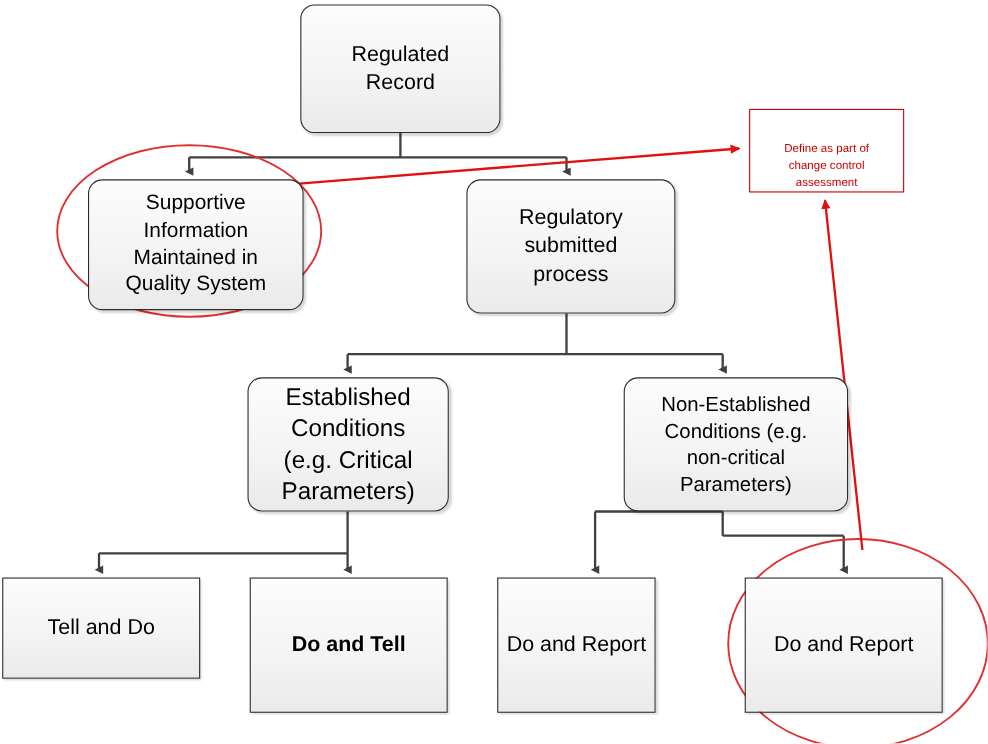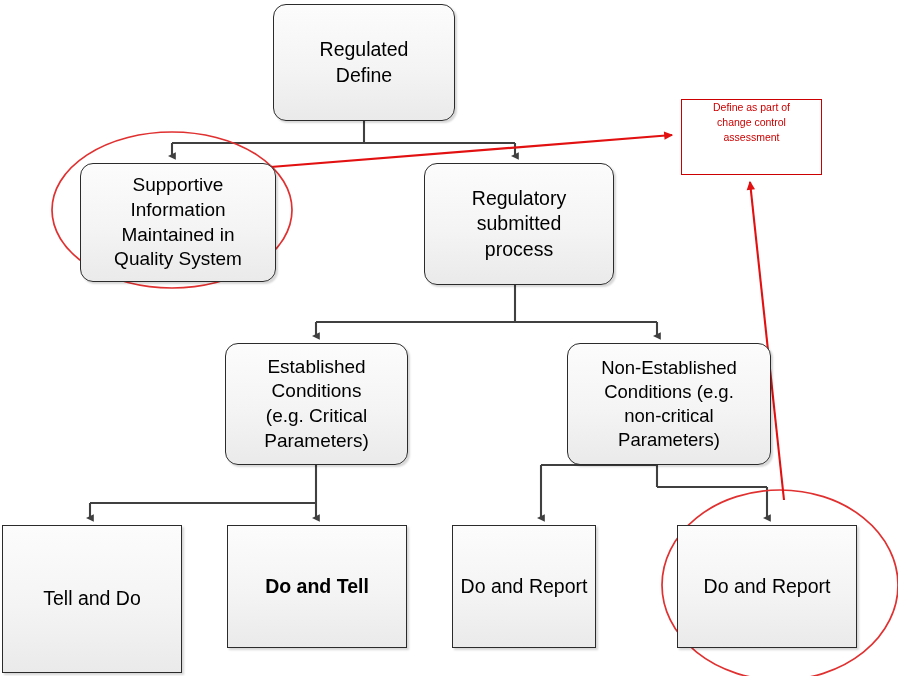--- a/index.html
+++ b/index.html
@@ -48,39 +48,39 @@
     border-radius: 0;
   }
   .node .label {
     padding: 0 6px;
     white-space: pre-line;
   }
   
   #n-regulated  { left: 273px; top: 4px;   width: 182px; height: 117px; font-size: 19.5px; }
   #n-supportive { left: 80px;  top: 163px; width: 196px; height: 119px; font-size: 19px; }
   #n-regsub     { left: 424px; top: 163px; width: 190px; height: 122px; font-size: 19.5px; }
-  #n-estab      { left: 225px; top: 343px; width: 183px; height: 122px; font-size: 19px; }
+  #n-estab      { left: 225px; top: 343px; width: 183px; height: 122px; font-size: 22px; }
   #n-nonestab   { left: 567px; top: 343px; width: 204px; height: 122px; font-size: 18.5px; }
-  #n-tell-do    { left: 2px;   top: 525px; width: 180px; height: 148px; font-size: 19.5px; }
+  #n-tell-do    { left: 2px;   top: 525px; width: 180px; height: 92px; font-size: 19.5px; }
   #n-do-tell    { left: 227px; top: 525px; width: 180px; height: 123px; font-size: 19.5px; font-weight: bold; }
   #n-do-report  { left: 452px; top: 525px; width: 144px; height: 123px; font-size: 19.5px; }
   #n-do-record  { left: 677px; top: 525px; width: 180px; height: 123px; font-size: 19.5px; }
   
   #n-annot {
     position: absolute;
     left: 681px;
     top: 99px;
     width: 141px;
     height: 76px;
     box-sizing: border-box;
     border: 1px solid #cc0000;
     background: #ffffff;
     color: #cc0000;
     display: flex;
-    align-items: flex-start;
+    align-items: flex-end;
     justify-content: center;
     text-align: center;
     font-size: 10.5px;
     line-height: 1.45;
     border-radius: 0;
     box-shadow: none;
   }
   #n-annot .label { padding: 0 6px; white-space: pre-line; }
 </style>
 </head>
@@ -129,21 +129,21 @@
 
     <ellipse cx="172" cy="210" rx="120" ry="78" fill="none" stroke="#e03030" stroke-width="1.7"></ellipse>
     <ellipse cx="780" cy="585" rx="118" ry="95" fill="none" stroke="#e03030" stroke-width="1.7"></ellipse>
 
     <path d="M258,168 L672,135" stroke="#e21010" stroke-width="2.1" fill="none" marker-end="url(#ah-red)"></path>
     <path d="M784,500 L750,182" stroke="#e21010" stroke-width="2.1" fill="none" marker-end="url(#ah-red)"></path>
   </svg>
 
   <div class="node rounded" id="n-regulated">
     <span class="label">Regulated
-Define</span>
+Record</span>
   </div>
 
   <div class="node rounded" id="n-supportive">
     <span class="label">Supportive
 Information
 Maintained in
 Quality System</span>
   </div>
 
   <div class="node rounded" id="n-regsub">

